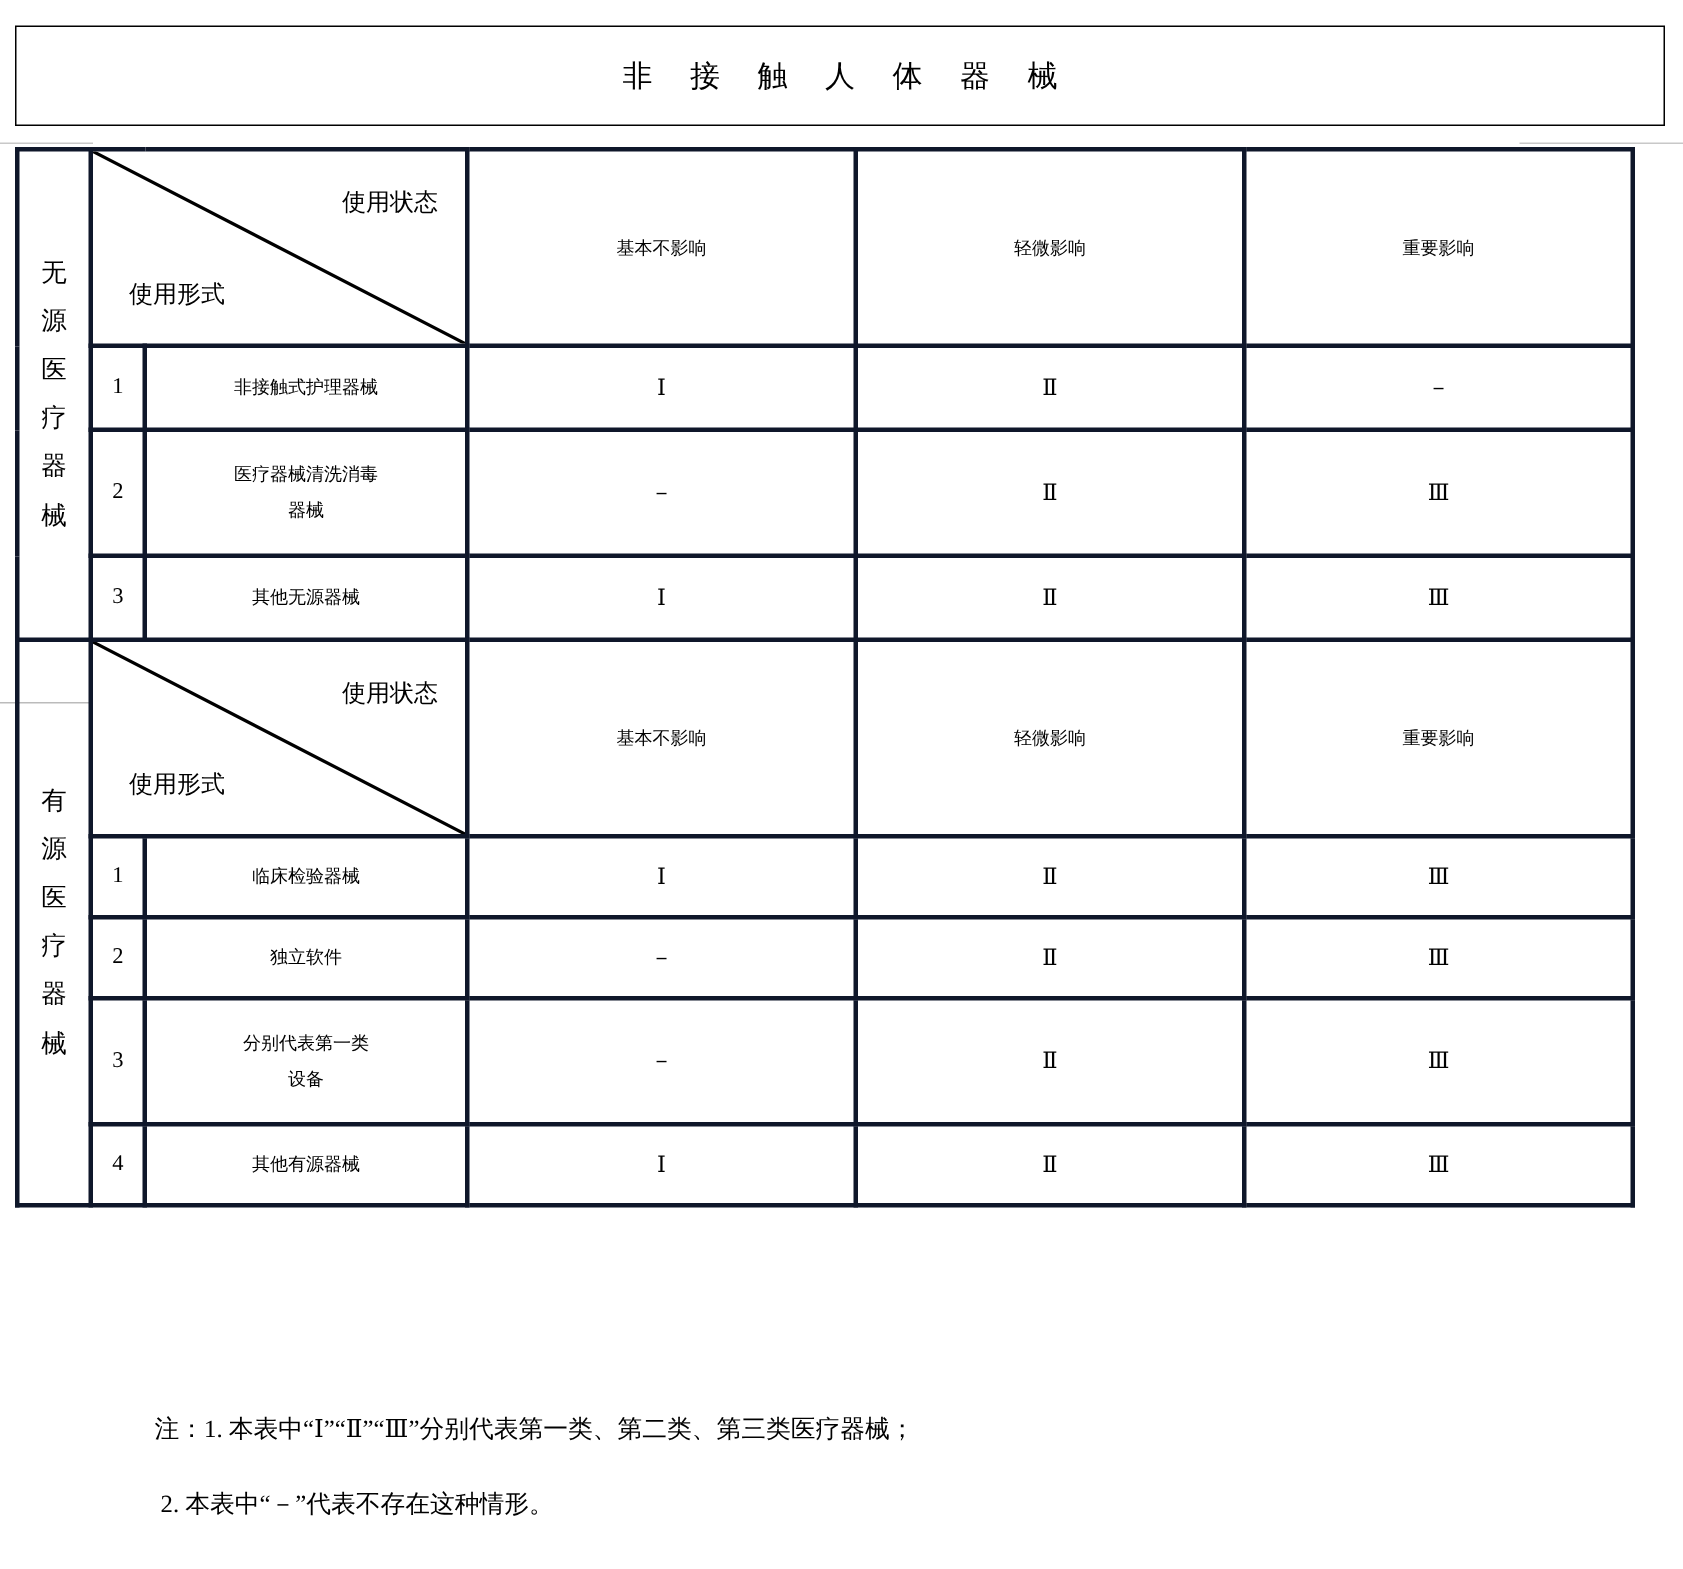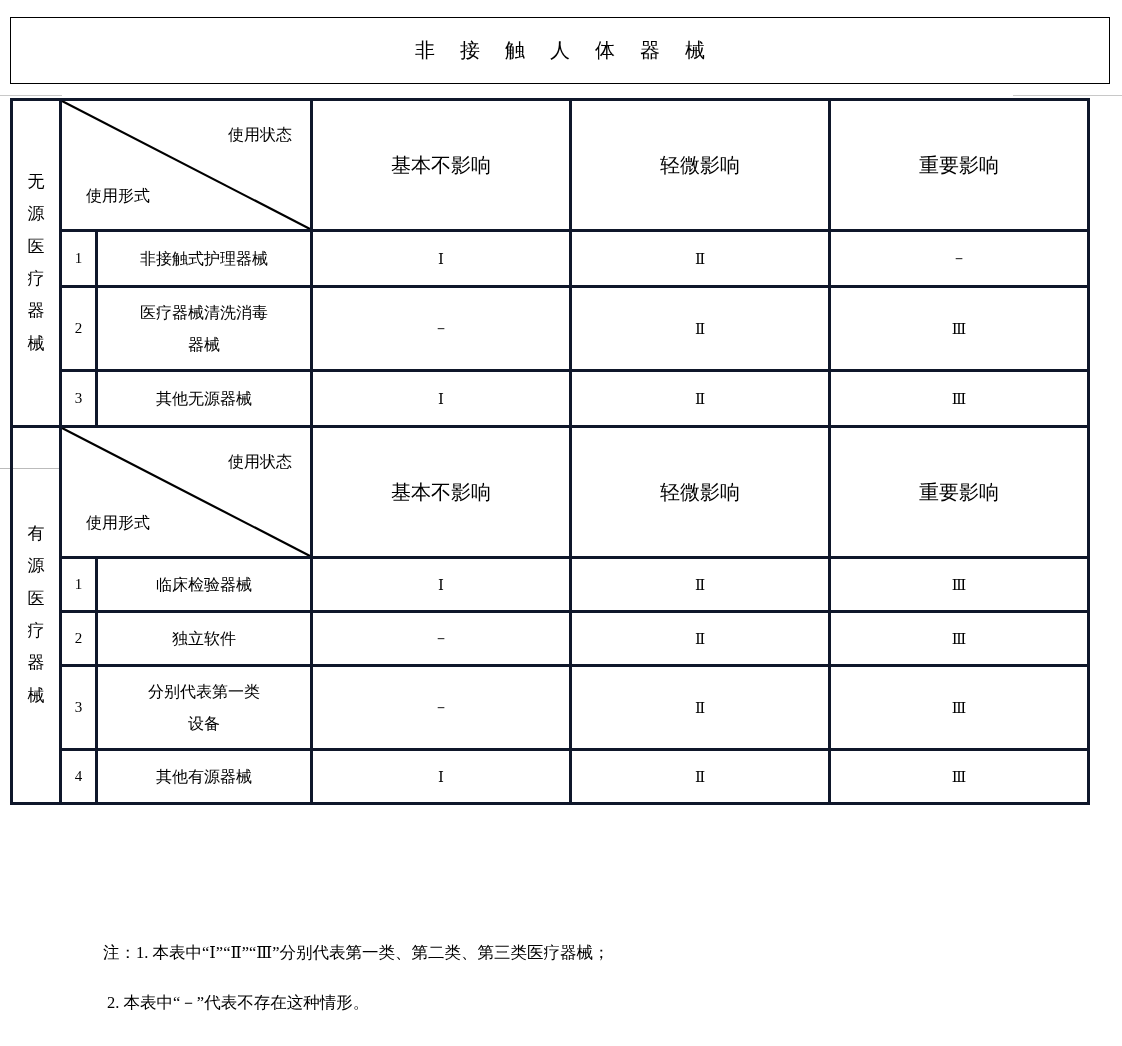--- a/index.html
+++ b/index.html
@@ -111,27 +111,27 @@
     font-size: 16px;
   }
   .diag-bottom {
     position: absolute;
     left: 24px;
     bottom: 22px;
     font-size: 16px;
   }
 
   .hdr-label {
-    font-size: 20px;
+    font-size: 12px;
     margin-top: 36px;
   }
   .name-cell {
     text-align: left;
     padding-left: 16px;
-    font-size: 16px;
+    font-size: 12px;
     line-height: 1.95;
   }
   .num-cell {
     font-size: 15px;
   }
   .val-cell {
     font-size: 15px;
     font-family: "Liberation Serif", "DejaVu Serif", serif;
   }
 

